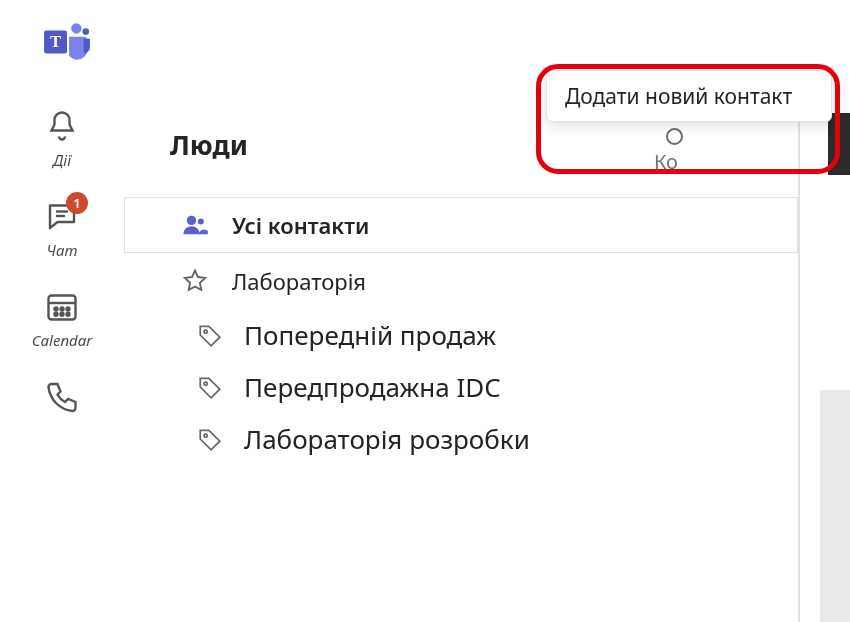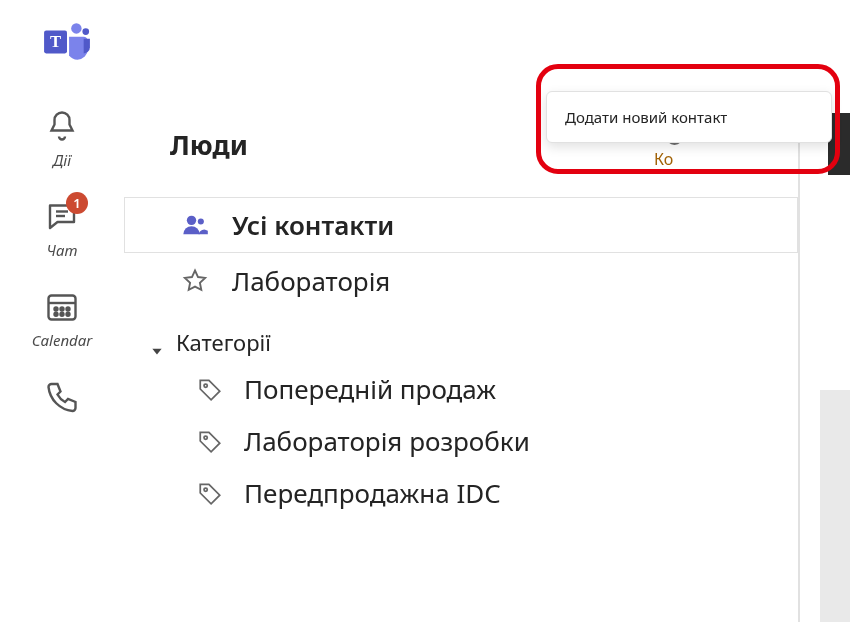--- a/index.html
+++ b/index.html
@@ -29,21 +29,21 @@
   
   .panel {
     position: absolute; left: 124px; top: 100px; bottom: 0; width: 676px;
     border-right: 2px solid #e1e1e1;
   }
   .panel-title { font-size: 27px; font-weight: 700; padding: 26px 0 34px 46px; }
 
   .list { display: flex; flex-direction: column; }
   .list-item {
     display: flex; align-items: center; gap: 22px;
-    height: 56px; padding-left: 56px; font-size: 26px; cursor: pointer;
+    height: 56px; padding-left: 56px; font-size: 22px; cursor: pointer;
   }
   .list-item.selected { background: #fff; box-shadow: 0 0 0 1px #e1e1e1 inset; font-weight: 600; }
   .list-icon { width: 30px; height: 30px; display: flex; align-items: center; justify-content: center; }
   .list-icon svg { width: 28px; height: 28px; }
 
   .group-header {
     display: flex; align-items: center; gap: 10px;
     padding: 18px 0 6px 26px; font-size: 22px; cursor: pointer;
   }
   .caret { width: 16px; height: 16px; display: inline-block; }
@@ -53,38 +53,38 @@
     display: flex; align-items: center; gap: 20px;
     height: 52px; padding-left: 72px; font-size: 26px; cursor: pointer;
     position: relative;
   }
   .tag-icon { width: 28px; height: 28px; display: flex; align-items: center; justify-content: center; }
   .tag-icon svg { width: 26px; height: 26px; }
   .status-dot {
     position: absolute; top: 128px; left: 666px;
     width: 17px; height: 17px; border: 2px solid #6e6e6e; border-radius: 50%; background: #fff;
   }
-  .entry-name { position: absolute; top: 148px; left: 654px; font-size: 16px; color: #a16207; }
+  .entry-name { position: absolute; top: 148px; left: 654px; font-size: 20px; color: #737373; }
   .avatar-edge { position: absolute; top: 113px; left: 828px; width: 22px; height: 62px; background: #2b2b2b; }
 
   
   .right-block { position: absolute; top: 390px; left: 820px; width: 30px; height: 232px; background: #e9e9e9; }
 
   
   .callout {
     position: absolute; top: 64px; left: 536px; width: 304px; height: 110px;
     border: 5px solid #e3000f; border-radius: 22px; background: transparent;
     pointer-events: none;
   }
   .callout-inner {
     position: absolute; top: 70px; left: 546px; width: 286px; height: 52px;
     background: #fff; border: 1px solid #e1e1e1; border-radius: 6px;
     box-shadow: 0 4px 12px rgba(0,0,0,0.12);
     display: flex; align-items: center; padding-left: 18px;
-    font-size: 15px; cursor: pointer; margin-top: 21px;
+    font-size: 21px; cursor: pointer;
   }
 </style>
 </head>
 <body>
 
 <div class="topbar">
   <span class="teams-logo">
     <svg viewBox="0 0 48 48" fill="none">
       <rect x="2" y="12" width="22" height="22" rx="2" fill="#5059c9"></rect>
       <text x="13" y="28" text-anchor="middle" font-family="Segoe UI" font-weight="700" font-size="16" fill="#fff">T</text>
@@ -167,57 +167,49 @@
 
     <div class="list-item">
       <span class="list-icon">
         <svg viewBox="0 0 24 24" fill="none" stroke="#666" stroke-width="1.6">
           <path d="M12 3 l2.6 5.6 6.1 .7 -4.5 4.2 1.2 6 L12 16.8 6.6 19.5 l1.2 -6 -4.5 -4.2 6.1 -.7 Z"></path>
         </svg>
       </span>
       <span>Лабораторія</span>
     </div>
 
-    <div class="group-header">
-      <span class="caret">
-        <svg viewBox="0 0 12 12" fill="#444">
-            <path d="M2 4 l4 5 4 -5 Z"></path>
-          </svg>
-      </span>
-      <span>Категорії</span>
-    </div>
 
     <div class="sub-item">
       <span class="tag-icon">
         <svg viewBox="0 0 24 24" fill="none" stroke="#666" stroke-width="1.6">
           <path d="M3 12 V4 h8 l10 10 -8 8 Z"></path>
             <circle cx="8" cy="9" r="1.5"></circle>
         </svg>
       </span>
       <span>Попередній продаж</span>
     </div>
 
     <div class="sub-item">
       <span class="tag-icon">
         <svg viewBox="0 0 24 24" fill="none" stroke="#666" stroke-width="1.6">
           <path d="M3 12 V4 h8 l10 10 -8 8 Z"></path>
             <circle cx="8" cy="9" r="1.5"></circle>
         </svg>
       </span>
-      <span>Лабораторія розробки</span>
+      <span>Передпродажна IDC</span>
     </div>
 
     <div class="sub-item">
       <span class="tag-icon">
         <svg viewBox="0 0 24 24" fill="none" stroke="#666" stroke-width="1.6">
           <path d="M3 12 V4 h8 l10 10 -8 8 Z"></path>
             <circle cx="8" cy="9" r="1.5"></circle>
         </svg>
       </span>
-      <span>Передпродажна IDC</span>
+      <span>Лабораторія розробки</span>
     </div>
 
   </div>
 </section>
 
 <span class="status-dot"></span>
 <span class="entry-name">Ко</span>
 <div class="avatar-edge"></div>
 <div class="right-block"></div>
 

